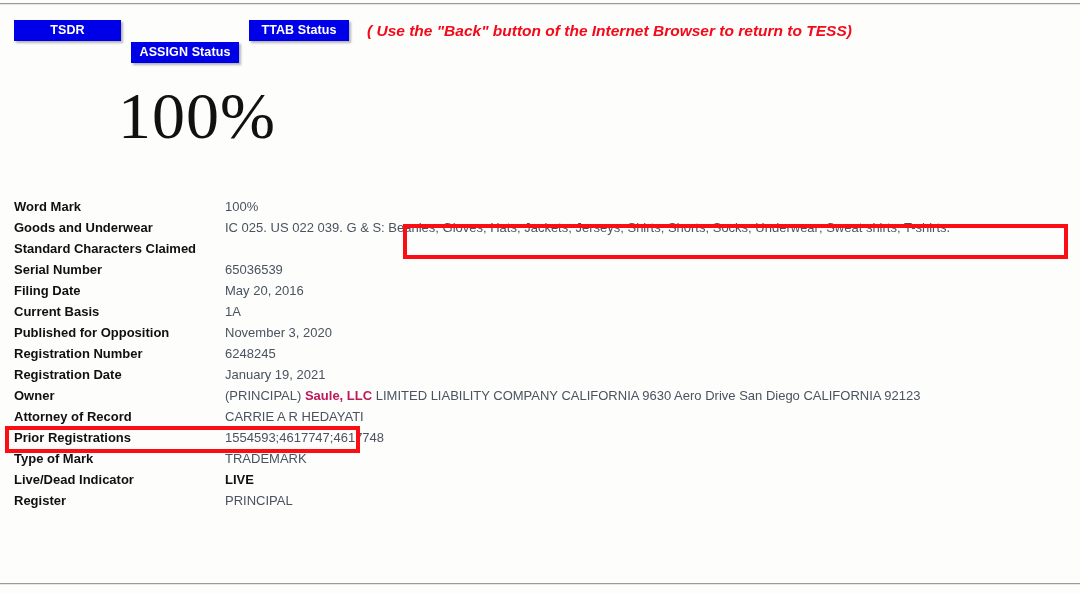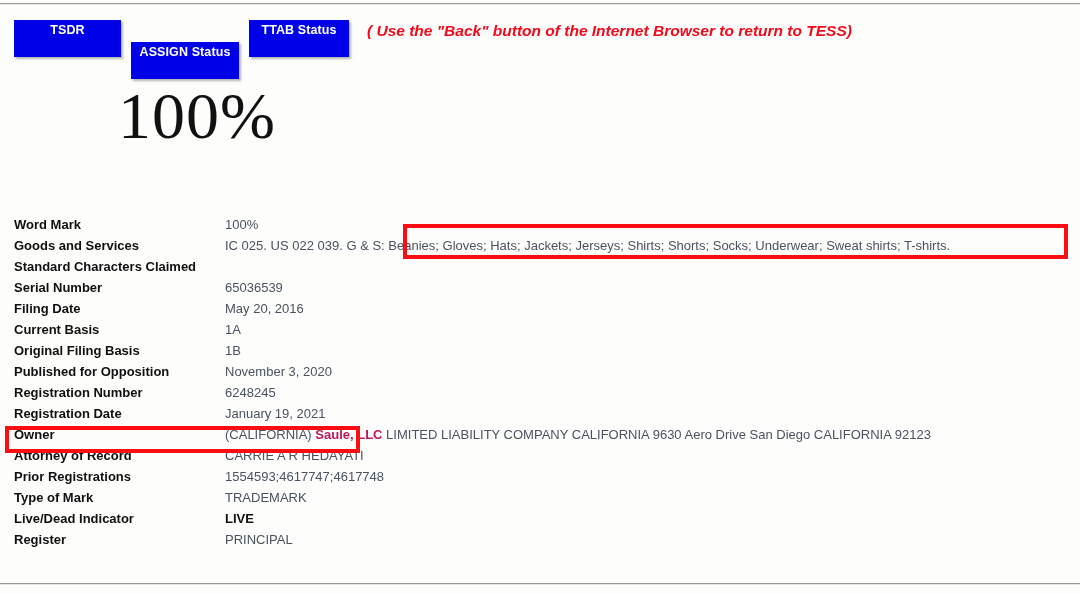--- a/index.html
+++ b/index.html
@@ -43,21 +43,21 @@
     align-items: flex-start;
     gap: 10px;
     height: 24px;
   }
   .nav-button {
     background: #0000e8;
     color: #ffffff;
     font-size: 12.5px;
     font-weight: bold;
     font-family: "Liberation Sans", sans-serif;
-    padding: 3px 0 20px 0;
+    padding: 3px 0 4px 0;
     text-align: center;
     box-shadow: 2px 2px 2px rgba(120,120,120,0.55);
     letter-spacing: 0.1px;
     line-height: 14px;
     white-space: nowrap;
     cursor: pointer;
     border: 0;
   }
   .nav-button.w-tsdr { width: 107px; }
   .nav-button.w-assign { width: 108px; margin-top: 22px; }
@@ -84,21 +84,21 @@
     font-size: 66px;
     color: #111111;
     line-height: 76px;
     letter-spacing: 1px;
     white-space: nowrap;
   }
 
   
   .record-table {
     position: absolute;
-    top: 214px;
+    top: 196px;
     left: 14px;
     width: 1056px;
     border-collapse: collapse;
   }
   .record-table tr { height: 21px; }
   .record-table td {
     padding: 0;
     vertical-align: top;
     line-height: 21px;
     white-space: nowrap;
@@ -163,21 +163,21 @@
 
   <table class="record-table">
     <tbody>
 
       <tr>
         <td class="field-label">Word Mark</td>
         <td class="field-value">100%</td>
       </tr>
 
       <tr>
-        <td class="field-label">Goods and Services</td>
+        <td class="field-label">Goods and Underwear</td>
         <td class="field-value">IC 025. US 022 039. G &amp; S: Beanies; Gloves; Hats; Jackets; Jerseys; Shirts; Shorts; Socks; Underwear; Sweat shirts; T-shirts.</td>
       </tr>
 
       <tr>
         <td class="field-label">Standard Characters Claimed</td>
         <td class="field-value"></td>
       </tr>
 
 
       <tr>
@@ -188,43 +188,39 @@
       <tr>
         <td class="field-label">Filing Date</td>
         <td class="field-value">May 20, 2016</td>
       </tr>
 
       <tr>
         <td class="field-label">Current Basis</td>
         <td class="field-value">1A</td>
       </tr>
 
-      <tr>
-        <td class="field-label">Original Filing Basis</td>
-        <td class="field-value">1B</td>
-      </tr>
 
       <tr>
         <td class="field-label">Published for Opposition</td>
         <td class="field-value">November 3, 2020</td>
       </tr>
 
       <tr>
         <td class="field-label">Registration Number</td>
         <td class="field-value">6248245</td>
       </tr>
 
       <tr>
         <td class="field-label">Registration Date</td>
         <td class="field-value">January 19, 2021</td>
       </tr>
 
       <tr>
         <td class="field-label">Owner</td>
-        <td class="field-value"><span>(CALIFORNIA) </span><span class="owner-name">Saule, LLC</span><span> LIMITED LIABILITY COMPANY CALIFORNIA 9630 Aero Drive San Diego CALIFORNIA 92123</span></td>
+        <td class="field-value"><span>(PRINCIPAL) </span><span class="owner-name">Saule, LLC</span><span> LIMITED LIABILITY COMPANY CALIFORNIA 9630 Aero Drive San Diego CALIFORNIA 92123</span></td>
       </tr>
 
       <tr>
         <td class="field-label">Attorney of Record</td>
         <td class="field-value">CARRIE A R HEDAYATI</td>
       </tr>
 
       <tr>
         <td class="field-label">Prior Registrations</td>
         <td class="field-value">1554593;4617747;4617748</td>

